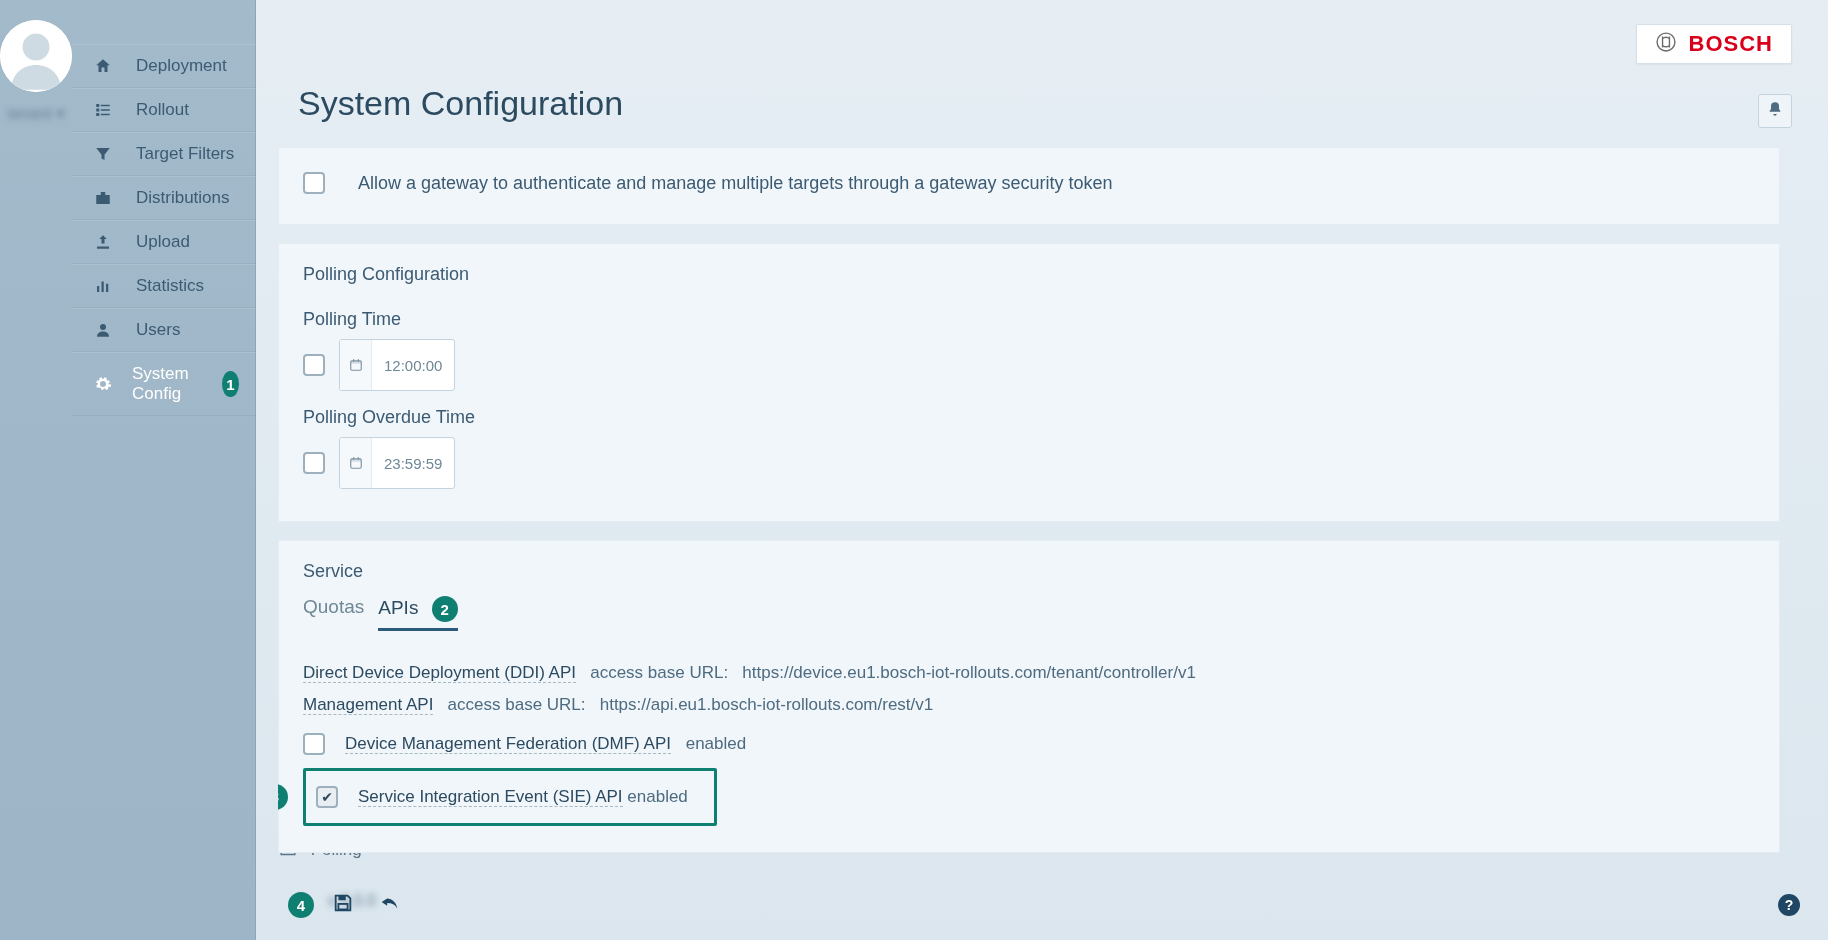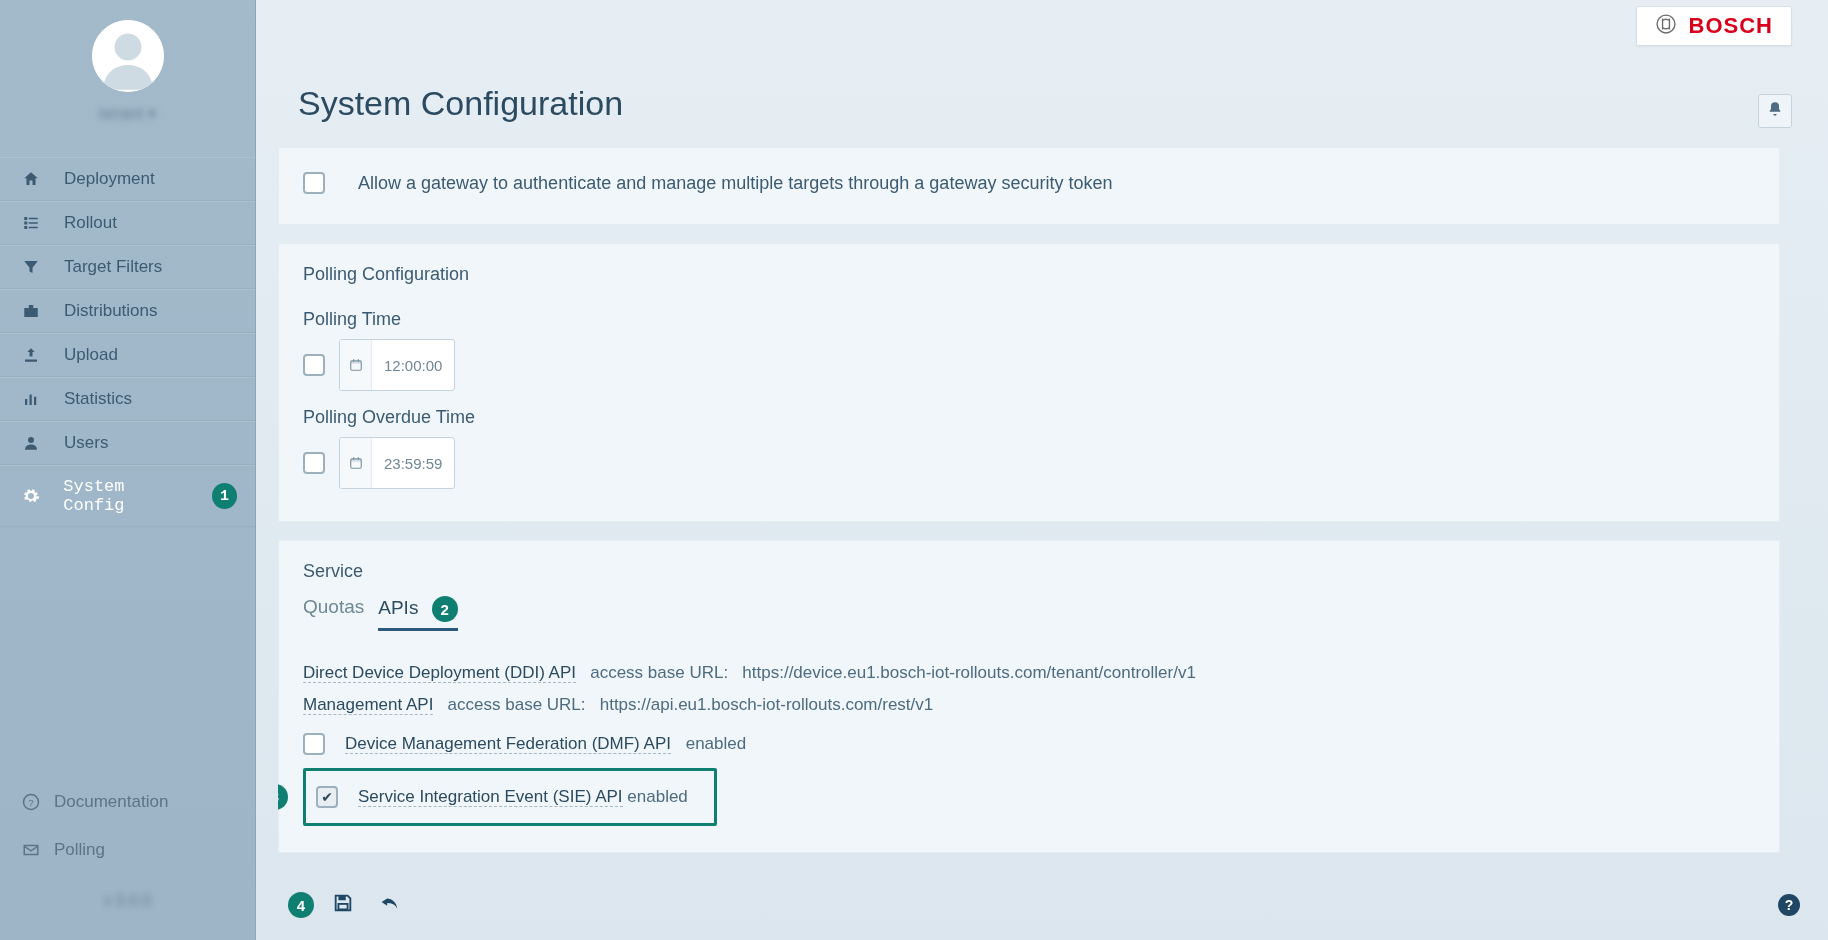--- a/index.html
+++ b/index.html
@@ -4,21 +4,21 @@
 <style>
   * { box-sizing: border-box; margin: 0; padding: 0; }
   html, body { width: 1828px; height: 940px; overflow: hidden; font-family: "Segoe UI", Arial, sans-serif; }
   body { display: flex; background: linear-gradient(180deg,#e6eef4 0%, #dbe6ee 100%); color: #2c4a60; }
 
   
   .sidebar {
     width: 256px; flex: 0 0 256px;
     background: linear-gradient(180deg,#a3bacb 0%, #9fb7c8 50%, #9db5c6 100%);
     border-right: 1px solid #8ea5b6;
-    display: flex; flex-direction: column;
+    display: flex; flex-direction: row;
     padding-top: 20px;
   }
   .avatar-area { text-align: center; padding-bottom: 10px; }
   .avatar {
     width: 72px; height: 72px; border-radius: 50%;
     background: #ffffff; margin: 0 auto; position: relative; overflow: hidden;
   }
   .avatar svg { width: 100%; height: 100%; }
   .tenant-name {
     margin-top: 12px; font-size: 16px; color: #6a8296;
@@ -29,32 +29,32 @@
   .navlist { margin-top: 24px; display: flex; flex-direction: column; }
   .navitem {
     display: flex; align-items: center;
     padding: 11px 18px 11px 22px;
     color: #3c5b73; font-size: 17px; cursor: pointer;
     border-top: 1px solid rgba(255,255,255,.12);
     border-bottom: 1px solid rgba(0,0,0,.04);
     gap: 20px;
   }
   .navitem .icon { width: 22px; text-align: center; color: #3c5b73; }
-  .navitem.active { color: #ffffff; font-family: Liberation Mono, monospace; }
+  .navitem.active { color: #ffffff; }
   .navitem.active .icon { color: #ffffff; }
   .navitem .step-badge { margin-left: auto; }
 
   .bottom-links { margin-top: auto; padding: 14px 22px 30px; color: #5c7488; }
   .bottom-link { display: flex; align-items: center; gap: 14px; padding: 14px 0; font-size: 17px; cursor: pointer; }
   .bl-blur { filter: blur(3px); margin-top: 18px; color: #6a8296; text-align: center; }
 
   
   .main { flex: 1; display: flex; flex-direction: column; position: relative; }
   .bosch-card {
-    position: absolute; top: 6px; right: 36px;
+    position: absolute; top: 24px; right: 36px;
     background: #ffffff; border: 1px solid #d6e0e8; border-radius: 2px;
     padding: 6px 18px; display: flex; align-items: center; gap: 12px;
     box-shadow: 0 1px 2px rgba(0,0,0,.05);
   }
   .bosch-card .logo-text { color: #d9001b; font-weight: 700; letter-spacing: 1px; font-size: 22px; }
   .bosch-ring { width: 22px; height: 22px; }
 
   .bell-btn {
     position: absolute; top: 94px; right: 36px;
     width: 34px; height: 34px; border: 1px solid #c5d3de; border-radius: 3px;

